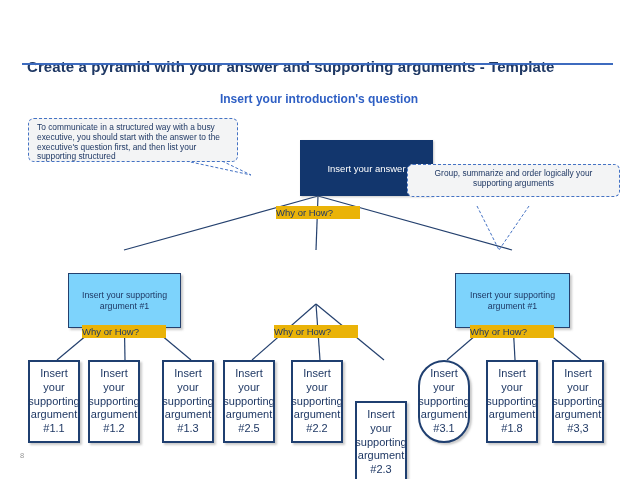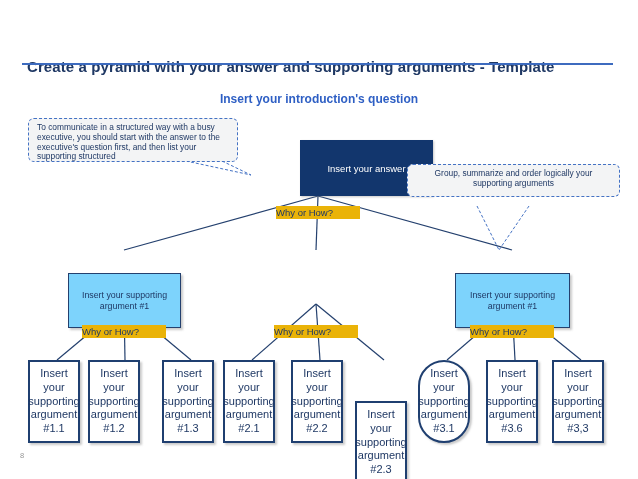--- a/index.html
+++ b/index.html
@@ -109,22 +109,22 @@
   <div class="t2box t2-1">Insert your supporting argument #1</div>
   <div class="t2box t2-3">Insert your supporting argument #1</div>
 
   <div class="why why-1">Why or How?</div>
   <div class="why why-2">Why or How?</div>
   <div class="why why-3">Why or How?</div>
 
   <div class="t3box t3-1">Insert your supporting argument #1.1</div>
   <div class="t3box t3-2">Insert your supporting argument #1.2</div>
   <div class="t3box t3-3">Insert your supporting argument #1.3</div>
-  <div class="t3box t3-4">Insert your supporting argument #2.1</div>
+  <div class="t3box t3-4">Insert your supporting argument #2.5</div>
   <div class="t3box t3-5">Insert your supporting argument #2.2</div>
   <div class="t3box t3-6">Insert your supporting argument #2.3</div>
   <div class="t3box t3-7">Insert your supporting argument #3.1</div>
-  <div class="t3box t3-8">Insert your supporting argument #3.6</div>
+  <div class="t3box t3-8">Insert your supporting argument #1.8</div>
   <div class="t3box t3-9">Insert your supporting argument #3,3</div>
 
   <div class="page-num">8</div>
 
 </div>
 
 </body></html>

